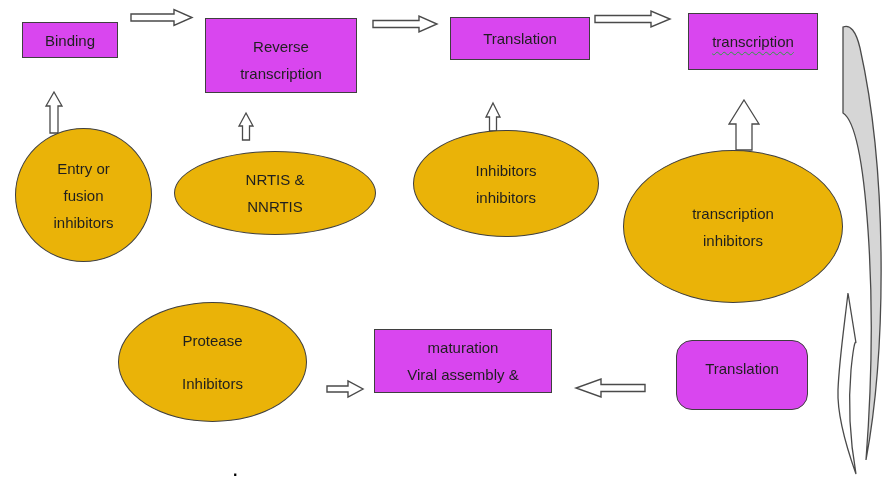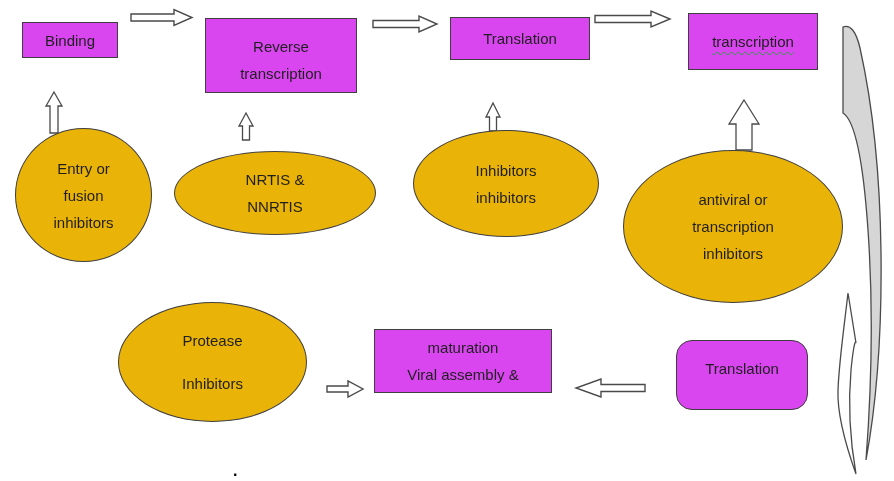--- a/index.html
+++ b/index.html
@@ -92,21 +92,20 @@
     <span>NRTIS &amp;</span>
     <span>NNRTIS</span>
   </div>
 
   <div class="ellipse" style="left:413px;top:130px;width:186px;height:107px">
     <span>Inhibitors</span>
     <span>inhibitors</span>
   </div>
 
   <div class="ellipse" style="left:623px;top:150px;width:220px;height:153px">
-    <span>antiviral or</span>
     <span>transcription</span>
     <span>inhibitors</span>
   </div>
 
   <div class="ellipse protease" style="left:118px;top:302px;width:189px;height:120px">
     <span>Protease</span>
     <span>Inhibitors</span>
   </div>
 
   <div class="box" style="left:374px;top:329px;width:178px;height:64px">

